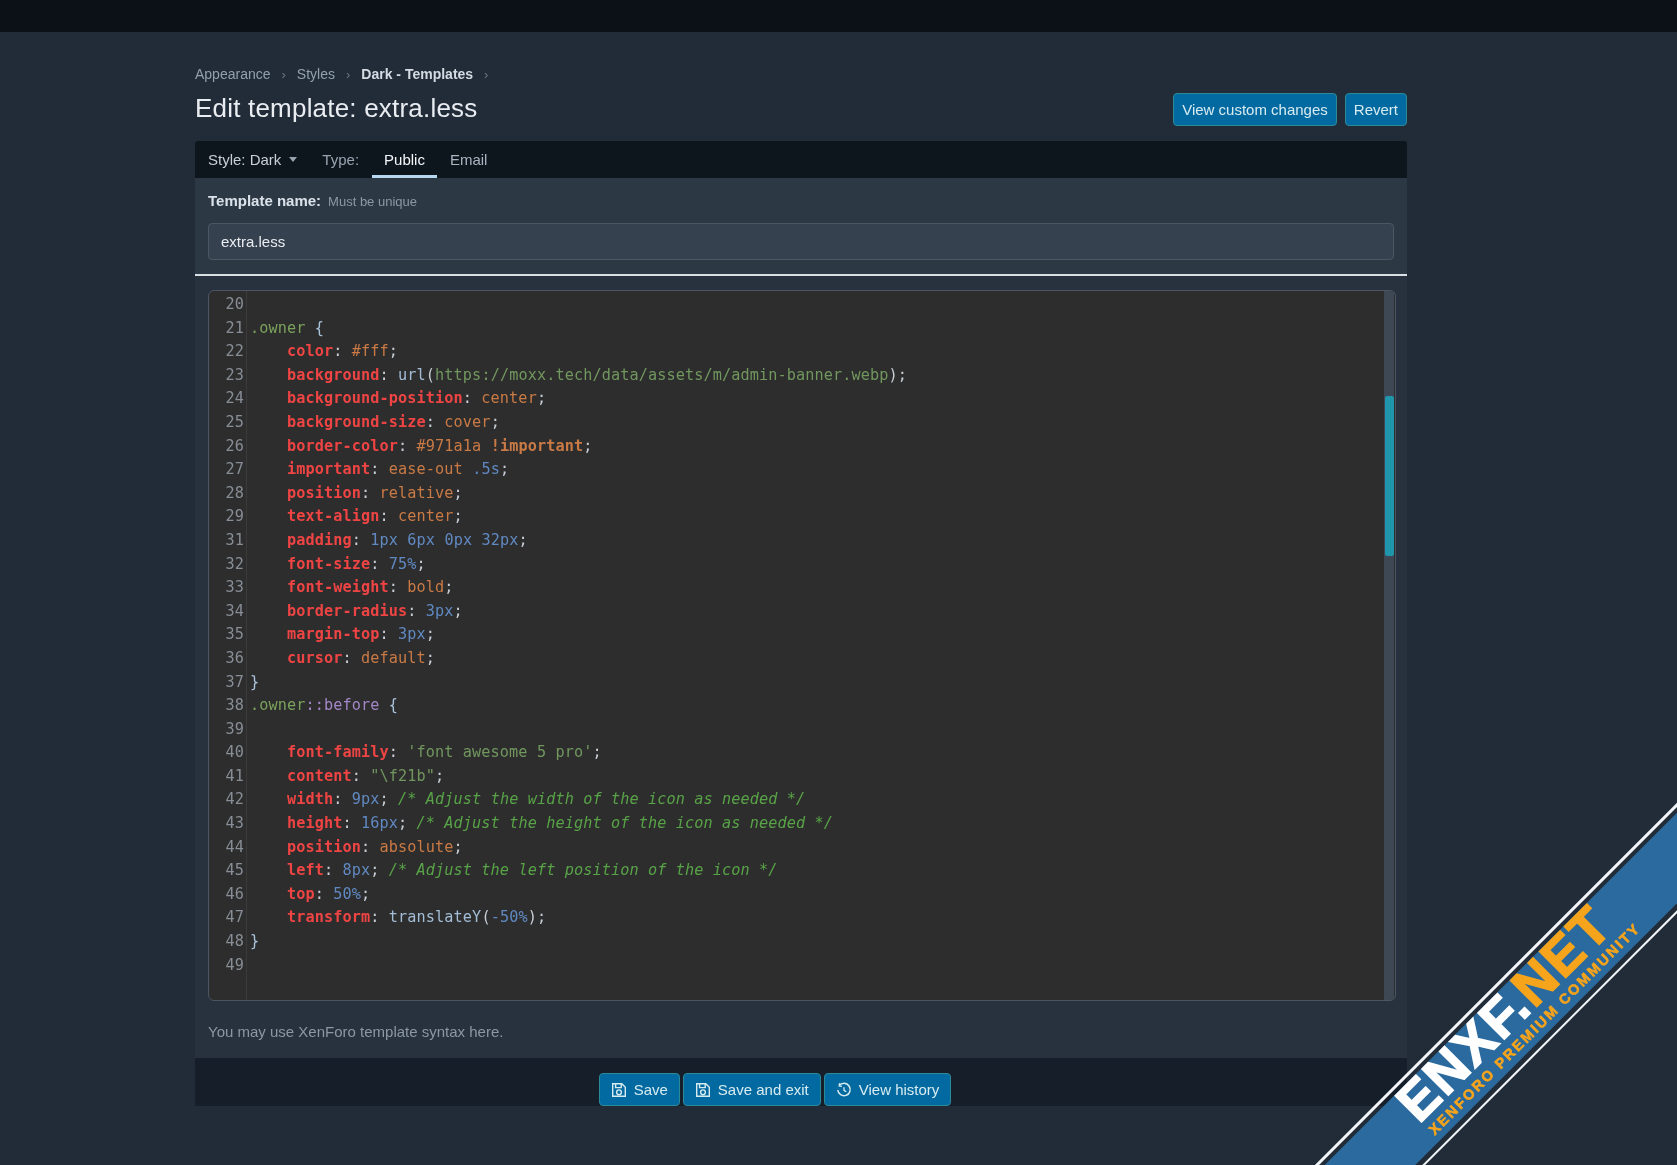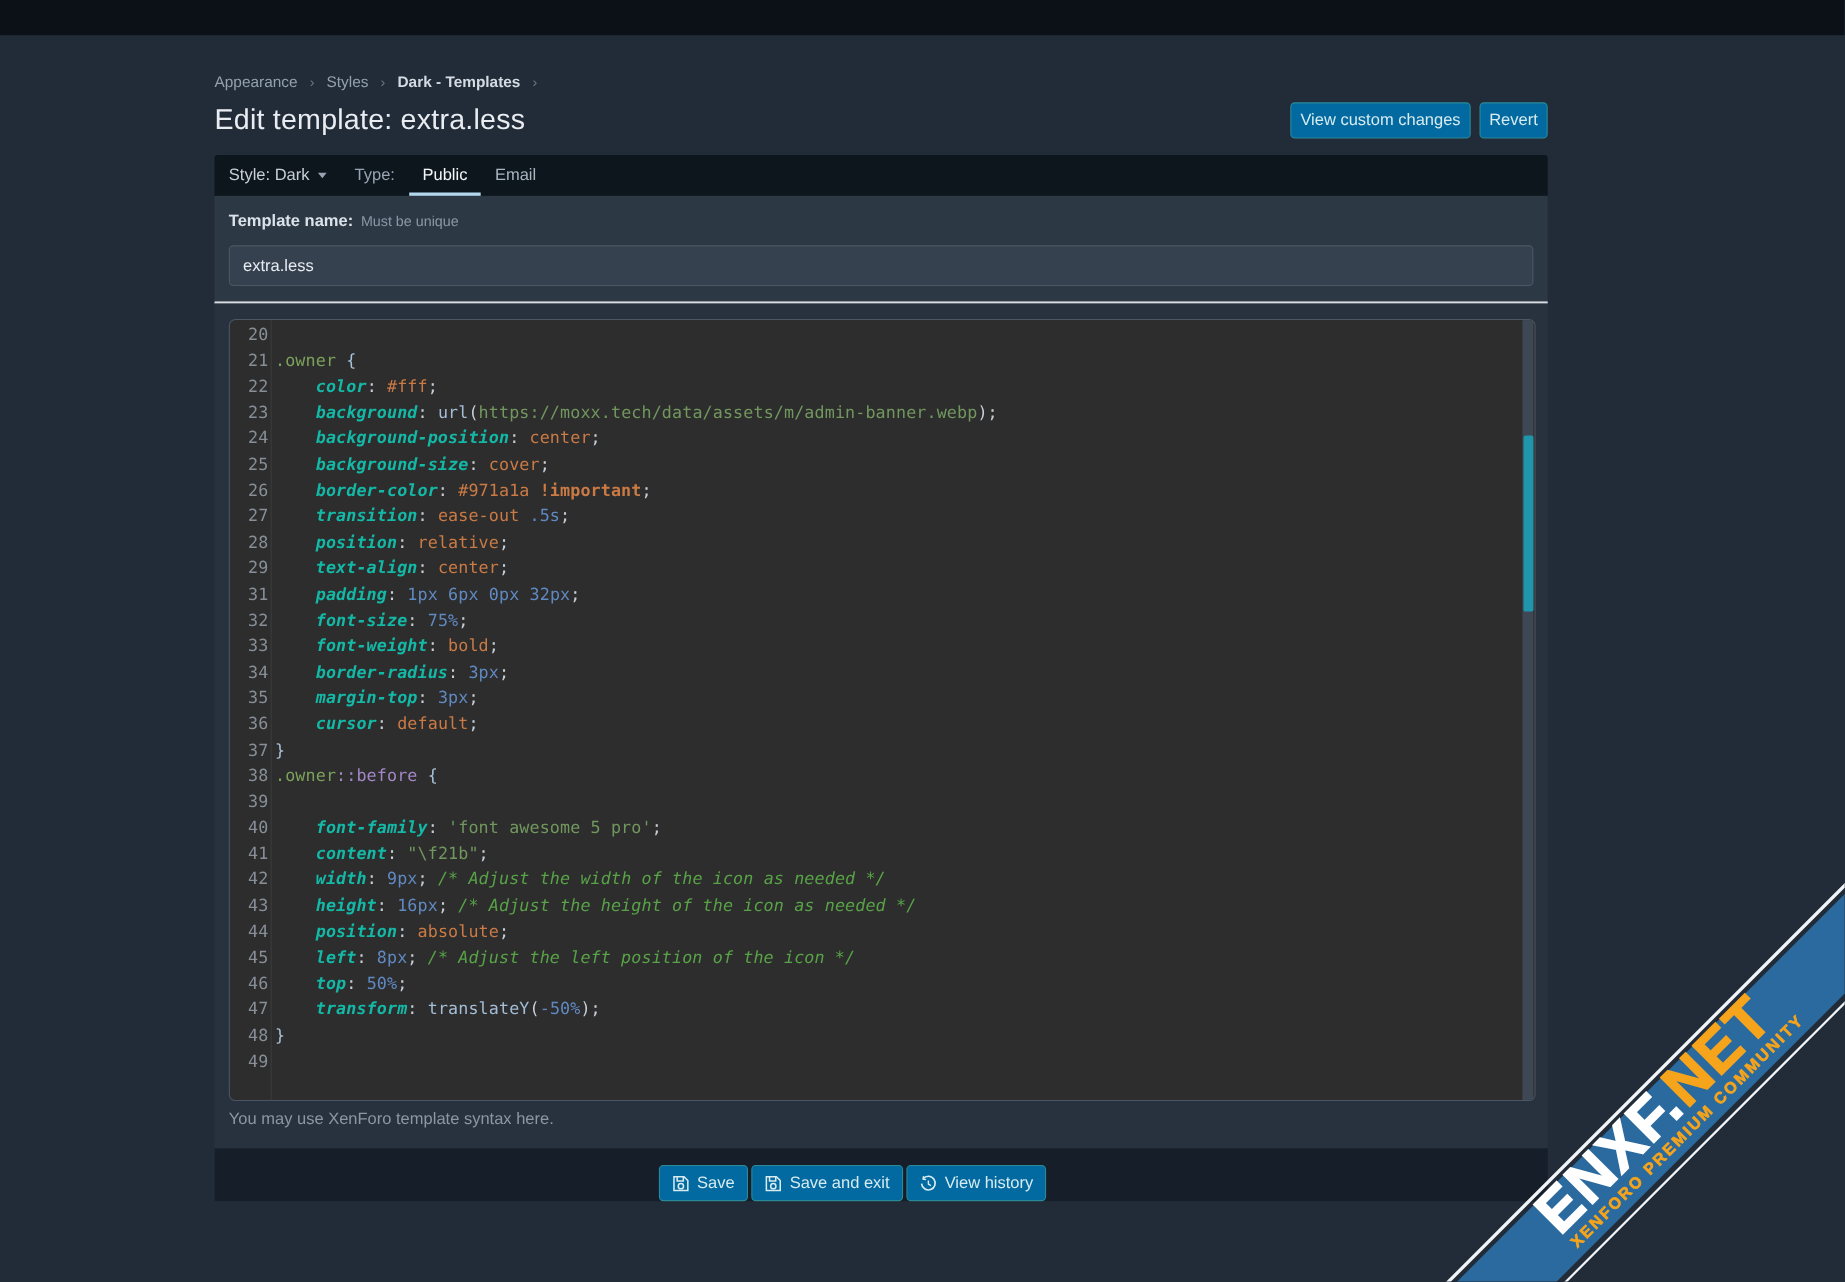--- a/index.html
+++ b/index.html
@@ -77,31 +77,31 @@
   .ln { flex:none; width:40px; padding-right:5px; text-align:right; color:#878e96; }
   .code-line { flex:1; margin:0; padding-left:1px; font:inherit; white-space:pre; }
   .gutter-sep { position:absolute; left:37px; top:0; bottom:0; width:1px; background:#3b3b3b; }
   .scroll-track { position:absolute; top:0; bottom:0; right:1px; width:10px; background:#3d4854; }
   .scroll-thumb { position:absolute; left:0.5px; width:9px; top:105px; height:160px; background:#1f96ab; border-radius:2px; cursor:pointer; }
 
   
   .tk-sel    { color:#7ba25c; }
   .tk-pseudo { color:#a387c6; }
   .tk-brace  { color:#a9c3dc; }
-  .tk-prop   { color:#14b8a6; font-weight:bold;font-style:italic; }
+  .tk-prop   { color:#ef4444; font-weight:bold; }
   .tk-pun    { color:#c7ced6; }
   .tk-val    { color:#c97a45; }
   .tk-num    { color:#6089c2; }
   .tk-str    { color:#71975f; }
   .tk-com    { color:#58a347; font-style:italic; }
   .tk-fn     { color:#a3bdd6; }
   .tk-imp    { color:#c97a45; font-weight:bold; }
   .tk-pln    { color:#c7ced6; }
 
-  .editor-hint { margin-top:8px; font-size:15px; color:#8b97a4; }
+  .editor-hint { margin-top:22px; font-size:15px; color:#8b97a4; }
 
   
   .footer-bar { height:48px; background:#161e29; display:flex; justify-content:center; align-items:flex-end; gap:3px; padding-right:52px; }
   .btn-teal .btn-icon { display:inline-flex; width:16px; height:16px; }
   .btn-teal .btn-icon svg { width:16px; height:16px; }
 
   
   .ribbon {
     position:absolute; left:1244px; top:979px; width:560px; height:64px;
     background:#2a6a9e; transform:rotate(-45deg);
@@ -177,21 +177,21 @@
     <div class="editor">
       <div class="gutter-sep"></div>
       <div class="code-scroll" id="code-lines">
           <div class="code-row"><span class="ln">20</span><span class="code-line"></span></div>
           <div class="code-row"><span class="ln">21</span><span class="code-line"><span class="tk-sel">.owner</span><span class="tk-pln"> </span><span class="tk-brace">{</span></span></div>
           <div class="code-row"><span class="ln">22</span><span class="code-line"><span class="tk-pln">    </span><span class="tk-prop">color</span><span class="tk-pun">: </span><span class="tk-val">#fff</span><span class="tk-pun">;</span></span></div>
           <div class="code-row"><span class="ln">23</span><span class="code-line"><span class="tk-pln">    </span><span class="tk-prop">background</span><span class="tk-pun">: </span><span class="tk-fn">url</span><span class="tk-pun">(</span><span class="tk-str">https://moxx.tech/data/assets/m/admin-banner.webp</span><span class="tk-pun">)</span><span class="tk-pun">;</span></span></div>
           <div class="code-row"><span class="ln">24</span><span class="code-line"><span class="tk-pln">    </span><span class="tk-prop">background-position</span><span class="tk-pun">: </span><span class="tk-val">center</span><span class="tk-pun">;</span></span></div>
           <div class="code-row"><span class="ln">25</span><span class="code-line"><span class="tk-pln">    </span><span class="tk-prop">background-size</span><span class="tk-pun">: </span><span class="tk-val">cover</span><span class="tk-pun">;</span></span></div>
           <div class="code-row"><span class="ln">26</span><span class="code-line"><span class="tk-pln">    </span><span class="tk-prop">border-color</span><span class="tk-pun">: </span><span class="tk-val">#971a1a</span><span class="tk-pln"> </span><span class="tk-imp">!important</span><span class="tk-pun">;</span></span></div>
-          <div class="code-row"><span class="ln">27</span><span class="code-line"><span class="tk-pln">    </span><span class="tk-prop">transition</span><span class="tk-pun">: </span><span class="tk-val">ease-out</span><span class="tk-pln"> </span><span class="tk-num">.5s</span><span class="tk-pun">;</span></span></div>
+          <div class="code-row"><span class="ln">27</span><span class="code-line"><span class="tk-pln">    </span><span class="tk-prop">important</span><span class="tk-pun">: </span><span class="tk-val">ease-out</span><span class="tk-pln"> </span><span class="tk-num">.5s</span><span class="tk-pun">;</span></span></div>
           <div class="code-row"><span class="ln">28</span><span class="code-line"><span class="tk-pln">    </span><span class="tk-prop">position</span><span class="tk-pun">: </span><span class="tk-val">relative</span><span class="tk-pun">;</span></span></div>
           <div class="code-row"><span class="ln">29</span><span class="code-line"><span class="tk-pln">    </span><span class="tk-prop">text-align</span><span class="tk-pun">: </span><span class="tk-val">center</span><span class="tk-pun">;</span></span></div>
           <div class="code-row"><span class="ln">31</span><span class="code-line"><span class="tk-pln">    </span><span class="tk-prop">padding</span><span class="tk-pun">: </span><span class="tk-num">1px</span><span class="tk-pln"> </span><span class="tk-num">6px</span><span class="tk-pln"> </span><span class="tk-num">0px</span><span class="tk-pln"> </span><span class="tk-num">32px</span><span class="tk-pun">;</span></span></div>
           <div class="code-row"><span class="ln">32</span><span class="code-line"><span class="tk-pln">    </span><span class="tk-prop">font-size</span><span class="tk-pun">: </span><span class="tk-num">75%</span><span class="tk-pun">;</span></span></div>
           <div class="code-row"><span class="ln">33</span><span class="code-line"><span class="tk-pln">    </span><span class="tk-prop">font-weight</span><span class="tk-pun">: </span><span class="tk-val">bold</span><span class="tk-pun">;</span></span></div>
           <div class="code-row"><span class="ln">34</span><span class="code-line"><span class="tk-pln">    </span><span class="tk-prop">border-radius</span><span class="tk-pun">: </span><span class="tk-num">3px</span><span class="tk-pun">;</span></span></div>
           <div class="code-row"><span class="ln">35</span><span class="code-line"><span class="tk-pln">    </span><span class="tk-prop">margin-top</span><span class="tk-pun">: </span><span class="tk-num">3px</span><span class="tk-pun">;</span></span></div>
           <div class="code-row"><span class="ln">36</span><span class="code-line"><span class="tk-pln">    </span><span class="tk-prop">cursor</span><span class="tk-pun">: </span><span class="tk-val">default</span><span class="tk-pun">;</span></span></div>
           <div class="code-row"><span class="ln">37</span><span class="code-line"><span class="tk-brace">}</span></span></div>
           <div class="code-row"><span class="ln">38</span><span class="code-line"><span class="tk-sel">.owner</span><span class="tk-pseudo">::before</span><span class="tk-pln"> </span><span class="tk-brace">{</span></span></div>

